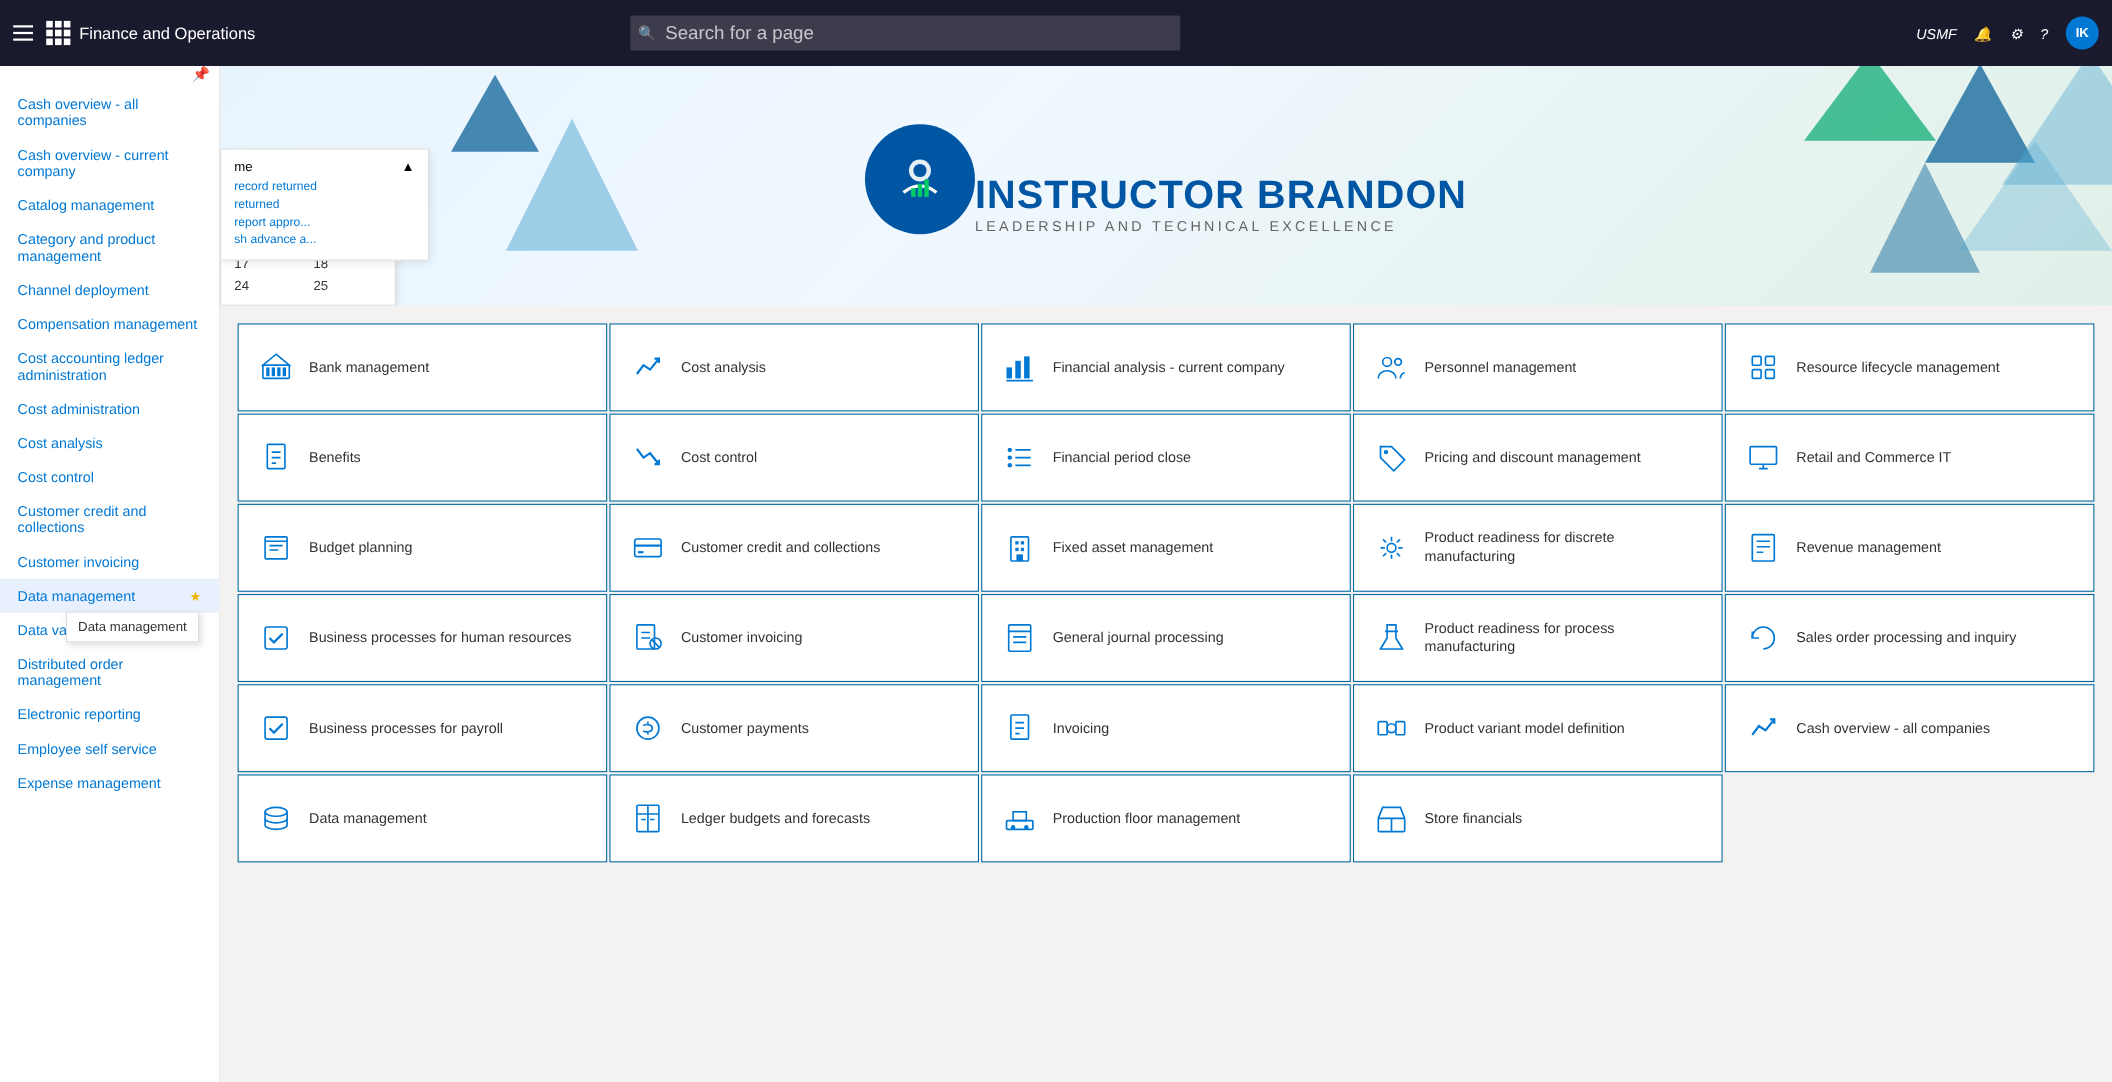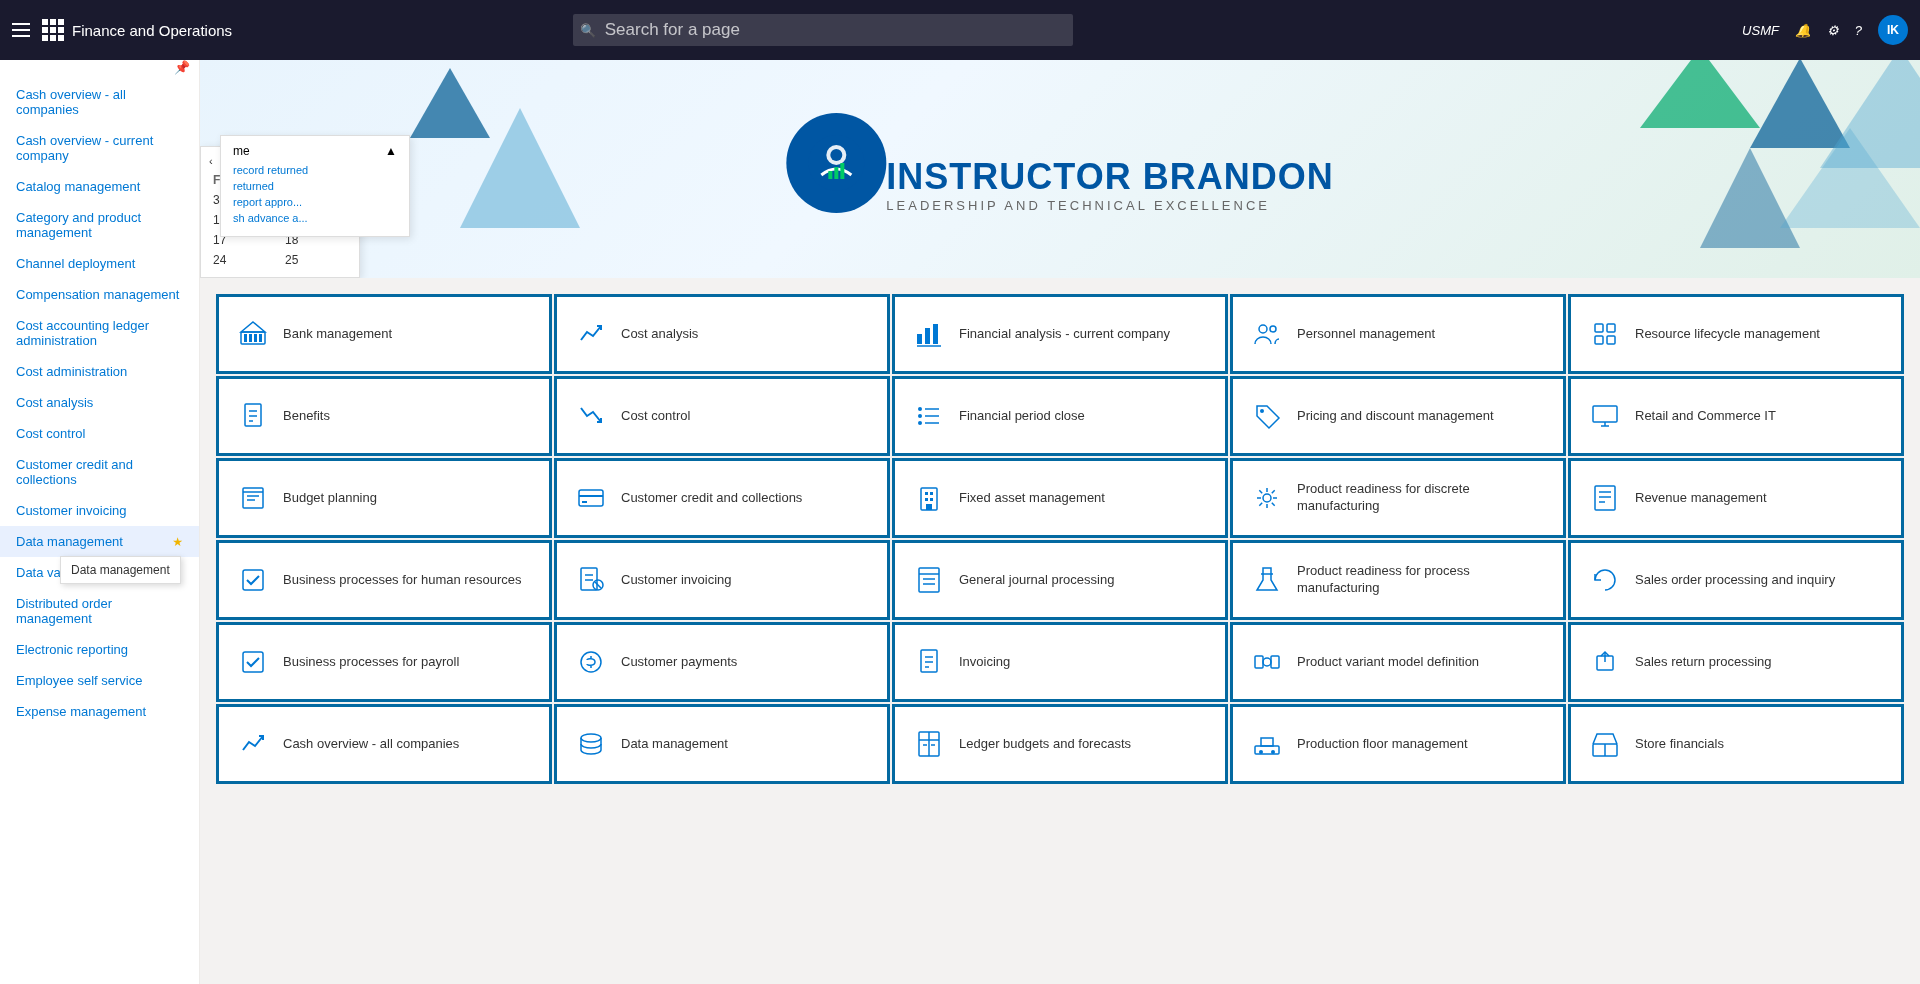--- a/index.html
+++ b/index.html
@@ -184,21 +184,20 @@
       position: absolute;
       left: 0;
       top: 50%;
       transform: translateY(-50%);
       background: white;
       border: 1px solid #ddd;
       padding: 8px 12px;
       font-size: 12px;
       width: 190px;
       box-shadow: 2px 2px 8px rgba(0,0,0,0.1);
-      margin-left: 20px;
     }
     .notification-panel .notif-header {
       display: flex;
       justify-content: space-between;
       align-items: center;
       margin-bottom: 6px;
     }
     .notif-item { font-size: 11px; color: #0078d4; margin-bottom: 4px; cursor: pointer; }
 
     
@@ -207,21 +206,21 @@
       overflow-y: auto;
       padding: 16px;
     }
     .grid-container {
       display: grid;
       grid-template-columns: repeat(5, 1fr);
       gap: 2px;
     }
     .workspace-tile {
       background: white;
-      border: 3px solid #0369a1;
+      border: 1px solid #0369a1;
       padding: 16px;
       display: flex;
       align-items: center;
       gap: 12px;
       cursor: pointer;
       min-height: 80px;
       transition: background 0.15s;
     }
     .tile-icon {
       width: 36px;
@@ -694,30 +693,20 @@
                 <circle cx="14" cy="14" r="4" stroke="#0078d4" stroke-width="1.5" fill="none"></circle>
                 <line x1="10" y1="14" x2="10" y2="14" stroke="#0078d4" stroke-width="1.5"></line>
                 <line x1="18" y1="14" x2="18" y2="14" stroke="#0078d4" stroke-width="1.5"></line>
               </svg>
             </div>
     <div class="tile-label">Product variant model definition</div>
   </div>
           <div class="workspace-tile">
     <div class="tile-icon">
               <svg width="28" height="28" viewBox="0 0 28 28" fill="none">
-                <rect x="6" y="8" width="16" height="14" rx="1" stroke="#0078d4" stroke-width="1.5" fill="none"></rect>
-                <polyline points="10,8 14,4 18,8" stroke="#0078d4" stroke-width="1.5" fill="none"></polyline>
-                <line x1="14" y1="4" x2="14" y2="14" stroke="#0078d4" stroke-width="1.5"></line>
-              </svg>
-            </div>
-    <div class="tile-label">Sales return processing</div>
-  </div>
-          <div class="workspace-tile">
-    <div class="tile-icon">
-              <svg width="28" height="28" viewBox="0 0 28 28" fill="none">
                 <polyline points="4,20 10,12 16,16 24,6" stroke="#0078d4" stroke-width="2"></polyline>
                 <polyline points="20,6 24,6 24,10" stroke="#0078d4" stroke-width="2"></polyline>
               </svg>
             </div>
     <div class="tile-label">Cash overview - all companies</div>
   </div>
           <div class="workspace-tile">
     <div class="tile-icon">
               <svg width="28" height="28" viewBox="0 0 28 28" fill="none">
                 <ellipse cx="14" cy="8" rx="10" ry="4" stroke="#0078d4" stroke-width="1.5" fill="none"></ellipse>

